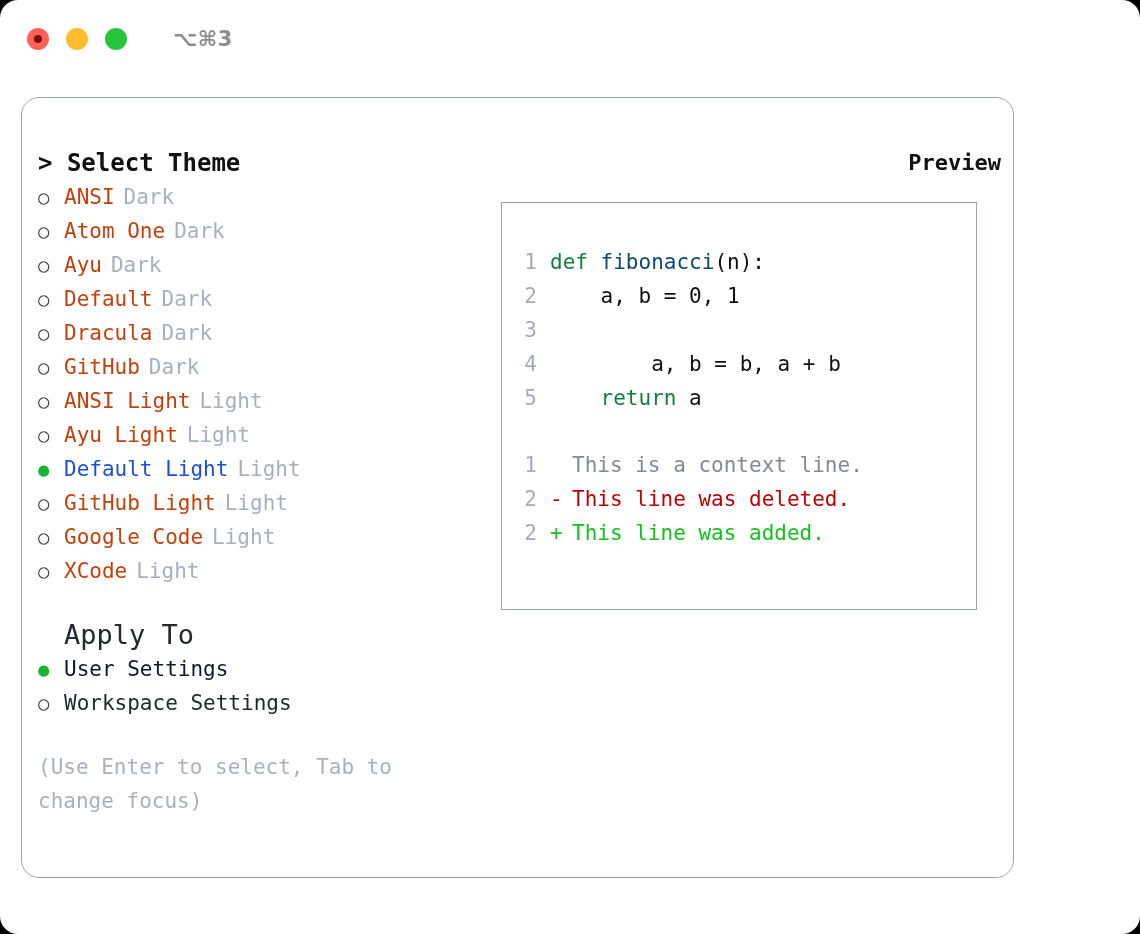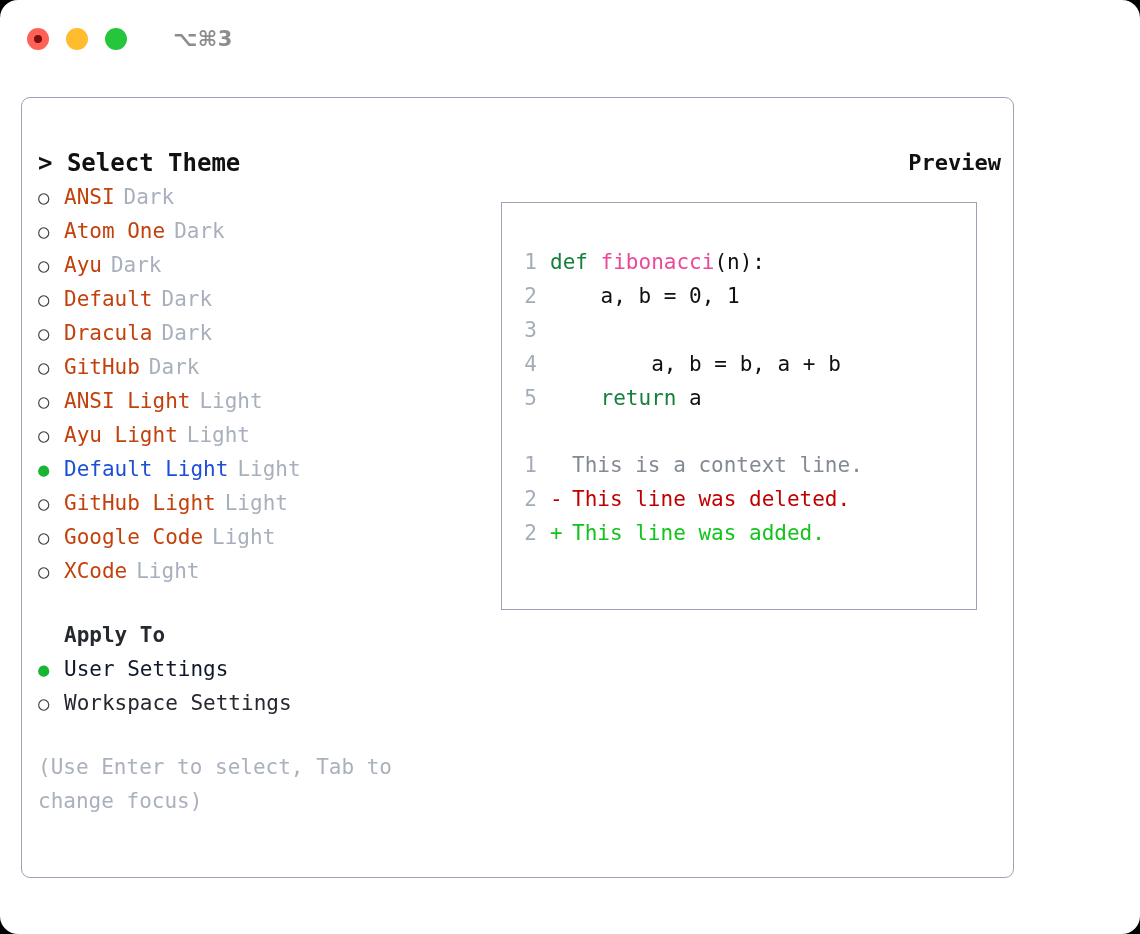--- a/index.html
+++ b/index.html
@@ -66,21 +66,21 @@
   }
 
   
   #main-card {
     position: absolute;
     left: 21px;
     top: 97px;
     width: 993px;
     height: 781px;
     border: 1px solid #9aa4b4;
-    border-radius: 9px;
+    border-radius: 18px;
     box-sizing: border-box;
     background: #ffffff;
   }
 
   
   #theme-column {
     position: absolute;
     left: 16px;
     top: 48px;
     width: 440px;
@@ -107,26 +107,25 @@
     font-size: 19px;
   }
   .marker.dot-filled { color: #17b531; }
   .theme-name { color: #c2410c; }
   .theme-row.selected .theme-name { color: #1d4ed8; }
   .theme-kind {
     color: #a8b0bd;
     margin-left: 9px;
   }
   .apply-heading {
-    font-size: 21px;
+    font-size: 27px;
     color: #25282e;
     line-height: 34px;
     padding-left: 26px;
     white-space: pre;
-    font-weight: bold;
   }
   .apply-label { color: #25282e; }
   .apply-row.selected .apply-label { color: #0f172a; }
   #spacer-block { height: 30px; }
   #hint-text {
     margin-top: 30px;
     font-size: 21px;
     line-height: 34px;
     color: #aab1bd;
     width: 410px;
@@ -173,21 +172,21 @@
   .lineno {
     display: inline-block;
     width: 24px;
     flex: 0 0 24px;
     text-align: right;
     color: #a4acbb;
     margin-right: 13px;
   }
   .code-text { color: #101010; }
   .tok-kw   { color: #15803d; }
-  .tok-fn   { color: #ec4899; }
+  .tok-fn   { color: #0c4a6e; }
   .tok-plain{ color: #101010; }
   #diff-area {
     position: absolute;
     left: 11px;
     top: 245px;
     right: 6px;
   }
   .diff-line .diff-sign {
     display: inline-block;
     width: 22px;

